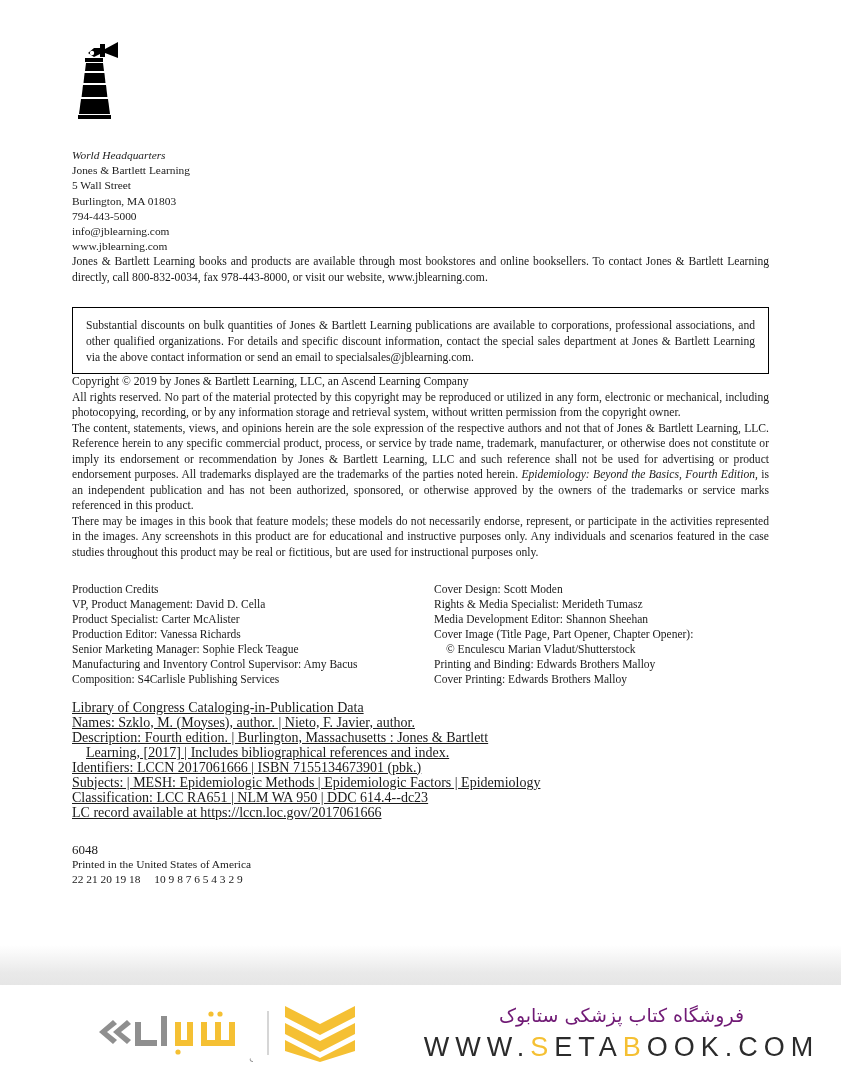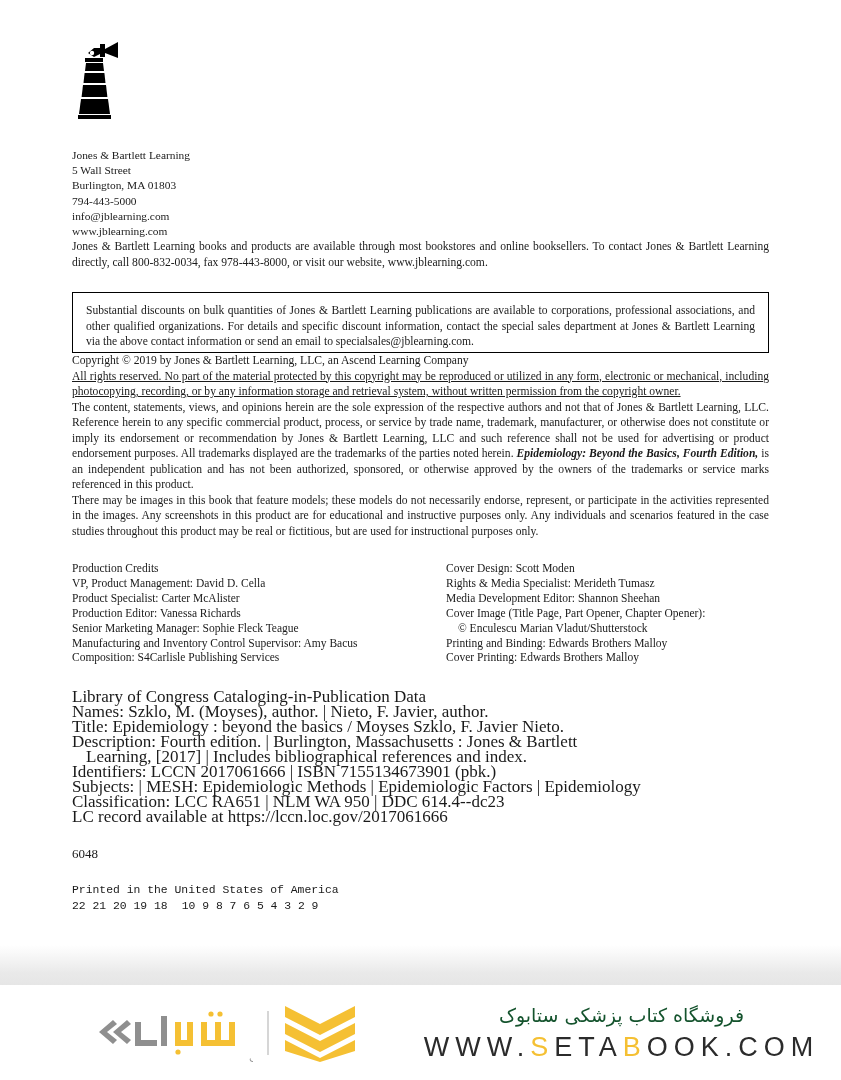--- a/index.html
+++ b/index.html
@@ -52,71 +52,69 @@
 
   
   p.body-par {
     font-size: 11.6px;
     line-height: 15.5px;
     text-align: justify;
     margin: 0;
   }
   .par-avail { margin-top: 29px; }
   .par-copy  { margin-top: 23px; font-size: 11.8px; }
-  .par-rights{ margin-top: 24px; text-decoration: underline; }
+  .par-rights{ margin-top: 24px; }
   .par-content { margin-top: 23px; }
   .par-models  { margin-top: 24px; }
 
   
   .discount-box {
     margin-top: 22px;
     border: 1px solid #000000;
-    padding: 10px 13px 2px 13px;
+    padding: 10px 13px 8px 13px;
     font-size: 11.6px;
     line-height: 15.6px;
     text-align: justify;
   }
   .discount-box p { margin: 0; }
 
-  .ital { font-style: italic; font-weight: bold; }
+  .ital { font-style: italic; }
 
   
   .credits {
     margin-top: 22px;
     display: flex;
     font-size: 11.5px;
     line-height: 14.9px;
-    gap: 12px;
   }
   .credits-col-left { width: 350px; flex: none; }
   .credits-col-right { flex: 1; padding-left: 12px; }
   .credits-heading { }
   .credits div { white-space: nowrap; }
   .credit-indent { padding-left: 12px; }
 
   
   .cip {
-    margin-top: 24px;
-    font-size: 17px;
+    margin-top: 13px;
+    font-size: 14px;
     line-height: 15.0px;
+    text-decoration: underline;
   }
   .cip div { white-space: nowrap; }
   .cip .cip-cont { padding-left: 14px; }
 
   
   .code-num {
     margin-top: 22px;
     font-size: 13px;
     line-height: 15px;
   }
   .printed {
-    margin-top: 22px;
     font-size: 11.4px;
     line-height: 15.2px;
-    font-family: Liberation Mono, monospace;
   }
   .printer-key .gap { display: inline-block; width: 14px; }
 
   
   .footer {
     position: relative;
     width: 841px;
     height: 95px;
     background: #ffffff;
     display: flex;
@@ -144,21 +142,21 @@
   .brand-chevrons { display: block; }
 
   .footer-right {
     flex: 1;
     text-align: center;
     padding-right: 18px;
   }
   .fa-tagline {
     font-family: "DejaVu Sans", "Liberation Sans", sans-serif;
     font-size: 19px;
-    color: #14532d;
+    color: #701a75;
     direction: rtl;
     line-height: 1.45;
     margin-bottom: 2px;
   }
   .url-line {
     font-family: "Liberation Sans", "DejaVu Sans", sans-serif;
     font-size: 27px;
     letter-spacing: 6px;
     color: #2b2b2b;
     font-weight: 400;
@@ -181,20 +179,21 @@
       <path d="M14 23 L31 23 L32 31 L13 31 Z" fill="#000"></path>
       <path d="M12.6 33 L32.4 33 L33.5 43 L11.5 43 Z" fill="#000"></path>
       <path d="M11 45 L34 45 L35.4 57 L9.6 57 Z" fill="#000"></path>
       <path d="M9 59 L36 59 L38 74 L7 74 Z" fill="#000"></path>
 
       <rect x="6" y="75" width="33" height="4" fill="#000"></rect>
     </svg>
   </div>
 
   <div class="address">
+    <div class="hq">World Headquarters</div>
     <div>Jones &amp; Bartlett Learning</div>
     <div>5 Wall Street</div>
     <div>Burlington, MA 01803</div>
     <div>794-443-5000</div>
     <div>info@jblearning.com</div>
     <div>www.jblearning.com</div>
   </div>
 
   <p class="body-par par-avail">Jones &amp; Bartlett Learning books and products are available through most bookstores and online booksellers. To contact Jones &amp; Bartlett Learning directly, call 800-832-0034, fax 978-443-8000, or visit our website, www.jblearning.com.</p>
 
@@ -227,21 +226,20 @@
       <div>Cover Image (Title Page, Part Opener, Chapter Opener):</div>
       <div class="credit-indent">© Enculescu Marian Vladut/Shutterstock</div>
       <div>Printing and Binding: Edwards Brothers Malloy</div>
       <div>Cover Printing: Edwards Brothers Malloy</div>
     </div>
   </div>
 
   <div class="cip">
     <div>Library of Congress Cataloging-in-Publication Data</div>
     <div>Names: Szklo, M. (Moyses), author. | Nieto, F. Javier, author.</div>
-    <div>Title: Epidemiology : beyond the basics / Moyses Szklo, F. Javier Nieto.</div>
     <div>Description: Fourth edition. | Burlington, Massachusetts : Jones &amp; Bartlett</div>
     <div class="cip-cont">Learning, [2017] | Includes bibliographical references and index.</div>
     <div>Identifiers: LCCN 2017061666 | ISBN 7155134673901 (pbk.)</div>
     <div>Subjects: | MESH: Epidemiologic Methods | Epidemiologic Factors | Epidemiology</div>
     <div>Classification: LCC RA651 | NLM WA 950 | DDC 614.4--dc23</div>
     <div>LC record available at https://lccn.loc.gov/2017061666</div>
   </div>
 
   <div class="code-num">6048</div>
 

